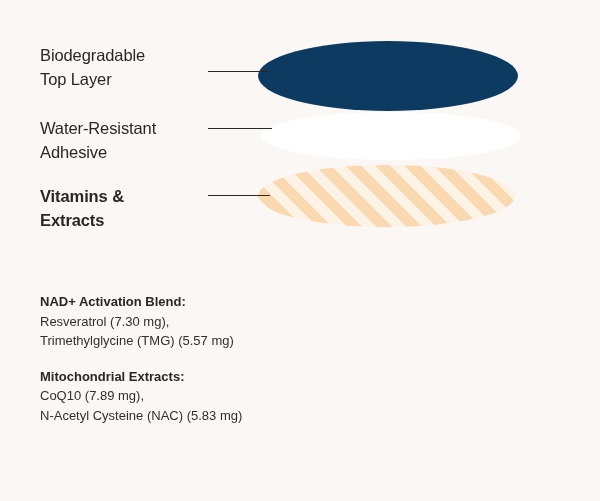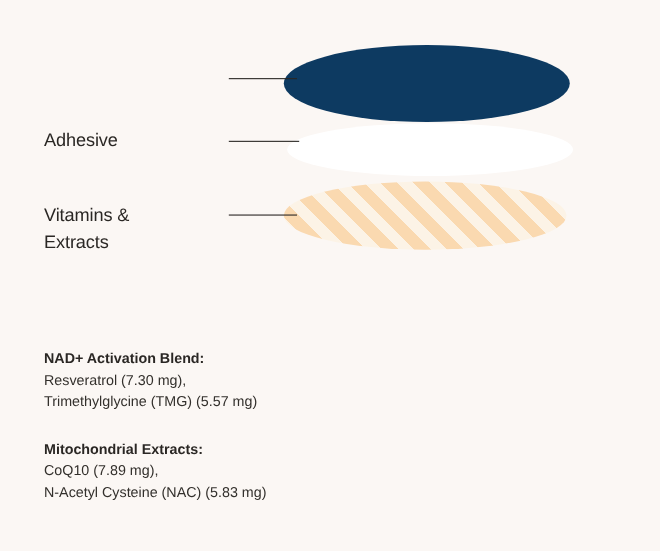--- a/index.html
+++ b/index.html
@@ -79,59 +79,63 @@
     left: 40px;
     width: 165px;
     color: #2A2724;
     font-size: 16.5px;
     line-height: 24px;
     font-weight: 400;
     letter-spacing: -0.1px;
   }
   .callout-1 { top: 43px; }
   .callout-2 { top: 116px; }
-  .callout-3 { top: 184px; }
+  .callout-3 { top: 184px; font-weight: bold; }
   .callout .line { display: block; white-space: nowrap; }
 
   
   .ingredients {
     position: absolute;
     left: 40px;
     top: 292px;
     width: 420px;
     color: #33302C;
     font-size: 13px;
     line-height: 19.5px;
   }
   .ing-group { margin-bottom: 16px; }
   .ing-group:last-child { margin-bottom: 0; }
   .ing-heading {
     font-weight: 700;
     color: #2A2724;
     display: block;
-    margin-top: 24px;
   }
   .ing-item { display: block; }
 </style>
 </head>
 <body>
 
 <div id="stage">
 
   <div class="layer-stack">
     <div class="layer layer-top"></div>
     <div class="layer layer-middle"></div>
     <div class="layer layer-bottom"></div>
   </div>
 
   <div class="leader leader-1"></div>
   <div class="leader leader-2"></div>
   <div class="leader leader-3"></div>
 
+  <div class="callout callout-1">
+    <span class="line">Biodegradable</span>
+    <span class="line">Top Layer</span>
+  </div>
   <div class="callout callout-2">
+    <span class="line">Water-Resistant</span>
     <span class="line">Adhesive</span>
   </div>
   <div class="callout callout-3">
     <span class="line">Vitamins &amp;</span>
     <span class="line">Extracts</span>
   </div>
 
   <div class="ingredients">
 
     <div class="ing-group">

